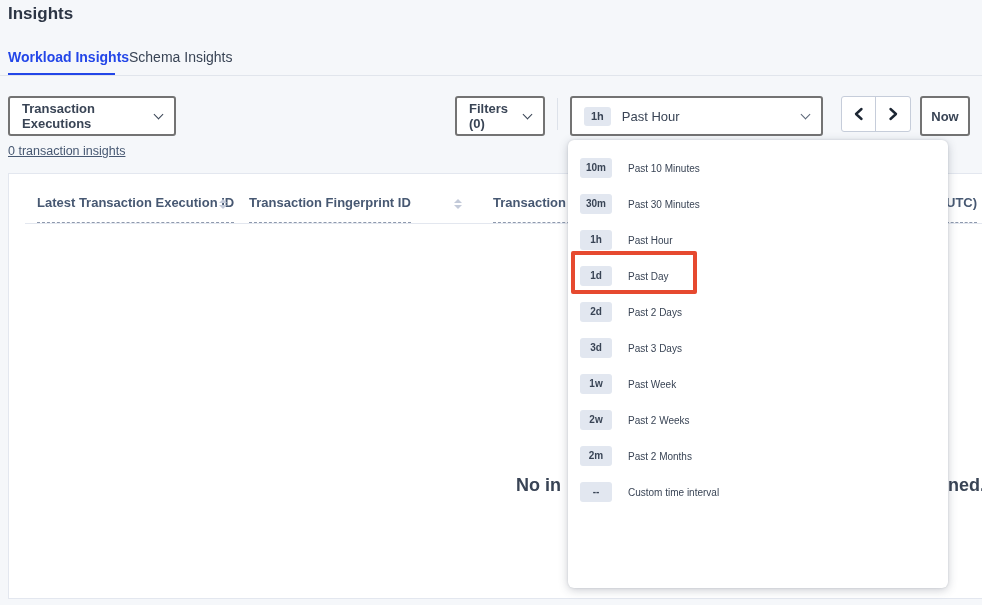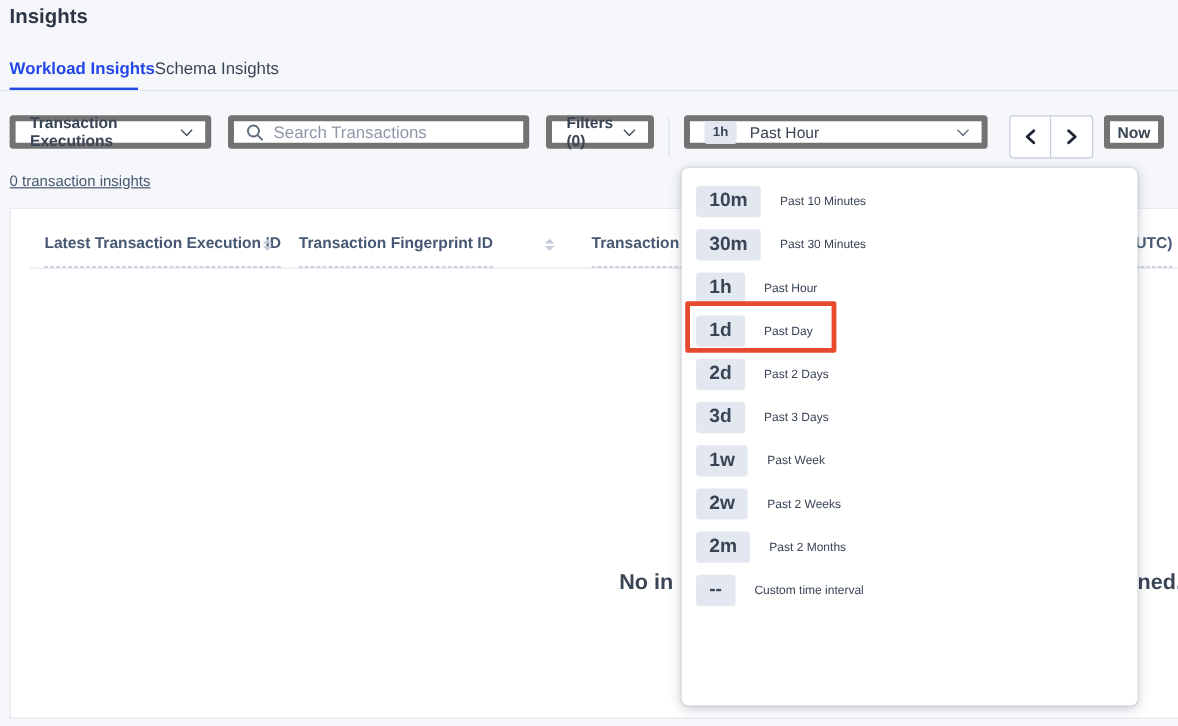--- a/index.html
+++ b/index.html
@@ -15,21 +15,21 @@
 
   
   .page-title { position:absolute; left:8px; top:4px; font-size:17px; font-weight:bold; color:#2c3544; }
   .tab { position:absolute; top:49px; font-size:14px; cursor:pointer; }
   .tab.active { color:#2346e8; font-weight:bold; }
   .tab.inactive { color:#394455; }
   .tab-underline { position:absolute; left:8px; top:73px; width:107px; height:2px; background:#2346e8; }
   .tabs-divider { position:absolute; left:0; top:75px; width:982px; height:1px; background:#e1e5ec; }
 
   
-  .ctl { position:absolute; top:96px; height:28px; background:#fff; border:5px solid #737373; border-radius:3px; display:flex; align-items:center; font-size:13px; color:#394455; }
+  .ctl { position:absolute; top:96px; height:40px; background:#fff; border:2px solid #737373; border-radius:3px; display:flex; align-items:center; font-size:13px; color:#394455; }
   .btn { font-weight:bold; justify-content:space-between; padding:0 12px; cursor:pointer; }
   .chev { width:7px; height:7px; border-right:1.6px solid #394455; border-bottom:1.6px solid #394455; transform:rotate(45deg); margin-top:-4px; margin-left:10px; flex:none; }
   #btn-workload-type { left:8px; width:168px; }
   #search-box { left:190px; width:251px; padding:0 10px; }
   #search-box input { border:none; outline:none; font-size:14px; color:#394455; width:100%; margin-left:8px; font-family:"Liberation Sans",sans-serif; background:transparent; }
   #search-box input::placeholder { color:#8d97a8; }
   #btn-filters { left:455px; width:90px; }
   .toolbar-divider { position:absolute; left:557px; top:98px; width:1px; height:32px; background:#dde2ea; }
   #time-picker { left:570px; width:253px; padding:0 12px; cursor:pointer; }
   .time-badge { background:#e2e7f0; border-radius:3px; font-size:11px; font-weight:bold; color:#394455; padding:4px 7px; line-height:1; flex:none; }
@@ -50,21 +50,21 @@
   .sort .up { border-bottom:4px solid #c3cad9; }
   .sort .down { border-top:4px solid #c3cad9; }
   .thead-border { position:absolute; left:16px; right:0; top:49px; height:1px; background:#e3e7ef; }
   .empty-frag { position:absolute; top:301px; font-size:18px; font-weight:bold; color:#394455; white-space:nowrap;text-align:center; }
   #empty-left { left:507px; }
   #empty-right { left:939px; }
 
   
   .dropdown { position:absolute; left:568px; top:140px; width:380px; height:448px; background:#fff; border-radius:6px; box-shadow:0 2px 10px rgba(60,70,90,.28), 0 0 2px rgba(60,70,90,.18); z-index:10; padding-top:10px; }
   .dd-item { position:relative; height:36px; display:flex; align-items:center; padding-left:12px; cursor:pointer; }
-  .dd-badge { background:#e2e7f0; border-radius:3px; font-size:16px; font-weight:bold; color:#394455; min-width:32px; text-align:center; padding:5px 11px; line-height:1; flex:none; }
+  .dd-badge { background:#e2e7f0; border-radius:3px; font-size:10px; font-weight:bold; color:#394455; min-width:32px; text-align:center; padding:5px 6px; line-height:1; flex:none; }
   .dd-label { font-size:10px; color:#394455; margin-left:16px; }
   .dd-item.selected .dd-label { color:#2346e8; }
   .dd-item.selected::after { content:""; position:absolute; left:10px; right:9px; top:0; bottom:1px; border:1px solid #2346e8; border-radius:2px; pointer-events:none; }
 
   
   .annotation-box { position:absolute; left:571px; top:251px; width:126px; height:43px; border:4px solid #e6492f; border-radius:2px; z-index:30; pointer-events:none; }
 </style>
 </head>
 <body>
 
@@ -75,27 +75,20 @@
   <div class="tab active" style="left:8px;">Workload Insights</div>
   <div class="tab inactive" style="left:129px;">Schema Insights</div>
   <div class="tab-underline"></div>
   <div class="tabs-divider"></div>
 
   <div class="ctl btn" id="btn-workload-type">
     <span>Transaction Executions</span>
     <span class="chev"></span>
   </div>
 
-  <div class="ctl" id="search-box">
-    <svg width="15" height="15" viewBox="0 0 15 15" style="flex:none;">
-      <circle cx="6.2" cy="6.2" r="4.6" fill="none" stroke="#5f6c80" stroke-width="1.6"></circle>
-      <line x1="9.8" y1="9.8" x2="13.4" y2="13.4" stroke="#5f6c80" stroke-width="1.6" stroke-linecap="round"></line>
-    </svg>
-    <input type="text" placeholder="Search Transactions" style="">
-  </div>
 
   <div class="ctl btn" id="btn-filters">
     <span>Filters (0)</span>
     <span class="chev"></span>
   </div>
 
   <div class="toolbar-divider"></div>
 
   <div class="ctl" id="time-picker">
     <span class="time-badge">1h</span>

